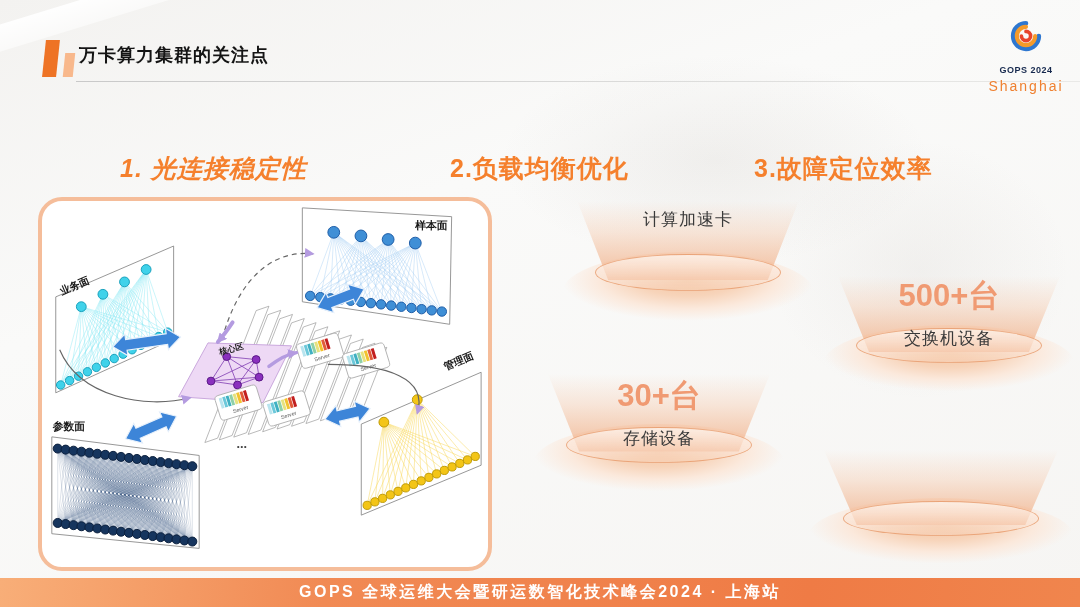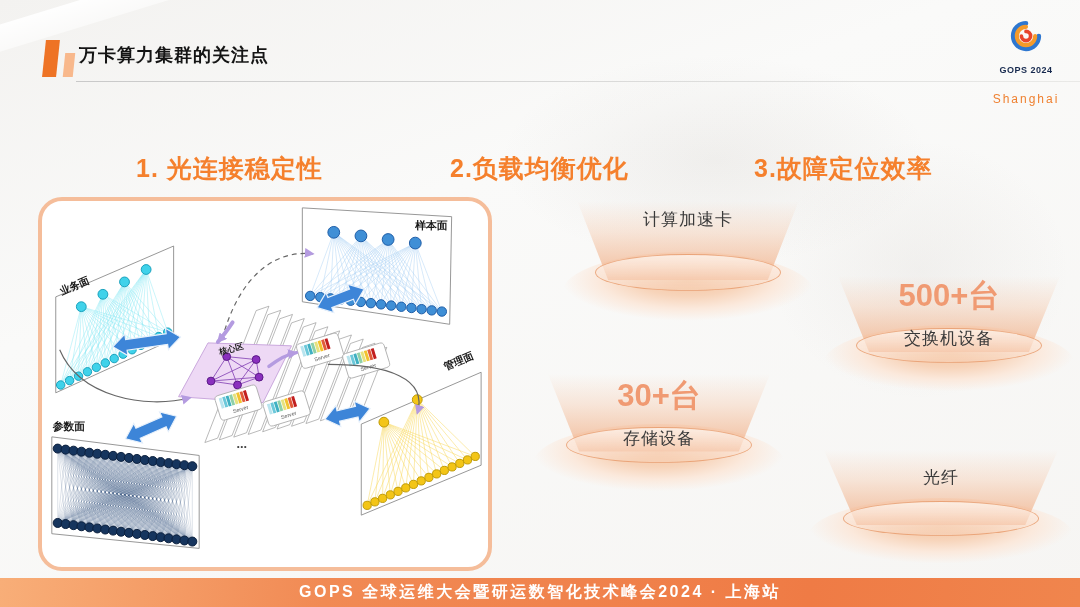--- a/index.html
+++ b/index.html
@@ -21,25 +21,25 @@
   .title-bars{position:absolute;left:44px;top:40px;width:34px;height:42px;}
   .bar-dark{position:absolute;left:0;top:0;width:14px;height:37px;background:#ee7325;transform:skewX(-6deg);}
   .bar-light{position:absolute;left:20px;top:13px;width:10px;height:24px;background:#f8b88c;transform:skewX(-6deg);}
   .page-title{position:absolute;left:79px;top:43px;font-size:18px;font-weight:bold;color:#141414;letter-spacing:1px;}
   .title-rule{position:absolute;left:76px;top:81px;width:1004px;height:1px;
     background:linear-gradient(90deg,#c9c9c9,#e9e9e7);}
 
   .logo{position:absolute;right:12px;top:14px;width:84px;display:flex;flex-direction:column;align-items:center;}
   .logo svg{width:44px;height:44px;}
   .logo-name{font-size:9px;font-weight:bold;color:#16294e;margin-top:7px;letter-spacing:.5px;}
-  .logo-city{font-size:12px;color:#ef8030;letter-spacing:2px;margin-top:17px;}
+  .logo-city{font-size:14px;color:#ef8030;letter-spacing:2px;margin-top:3px;}
 
   
   .sec-heading{position:absolute;top:152px;font-size:25px;font-weight:bold;color:#f5802d;letter-spacing:1px;}
-  .h1{left:136px;} .h2{left:450px;} .h3{left:754px;}
+  .h1{left:120px;font-style:italic;} .h2{left:450px;} .h3{left:754px;}
 
   
   .panel{position:absolute;left:38px;top:197px;width:454px;height:374px;box-sizing:border-box;
     background:#ffffff;border:4px solid #f5bd9a;border-radius:24px;overflow:hidden;}
   .panel svg{position:absolute;left:0;top:0;width:100%;height:100%;}
 
   
   .stat{position:absolute;box-sizing:border-box;text-align:center;}
   .stat .beam{position:absolute;top:6%;left:6%;width:88%;height:56%;z-index:1;
     clip-path:polygon(0 0,100% 0,86% 100%,14% 100%);
@@ -775,18 +775,17 @@
   <div class="beam"></div>
   <div class="plate"></div>
   <div class="rim"></div>
   <div class="num"><span>30+</span><span>台</span></div>
   <div class="lbl">存储设备</div>
 </div>
 <div class="stat stat4">
   <div class="beam"></div>
   <div class="plate"></div>
   <div class="rim"></div>
-  <div class="lbl">光纤</div>
 </div>
 
 <div class="footer">
   <div class="footer-text">GOPS 全球运维大会暨研运数智化技术峰会2024 · 上海站</div>
 </div>
 
 </body></html>

